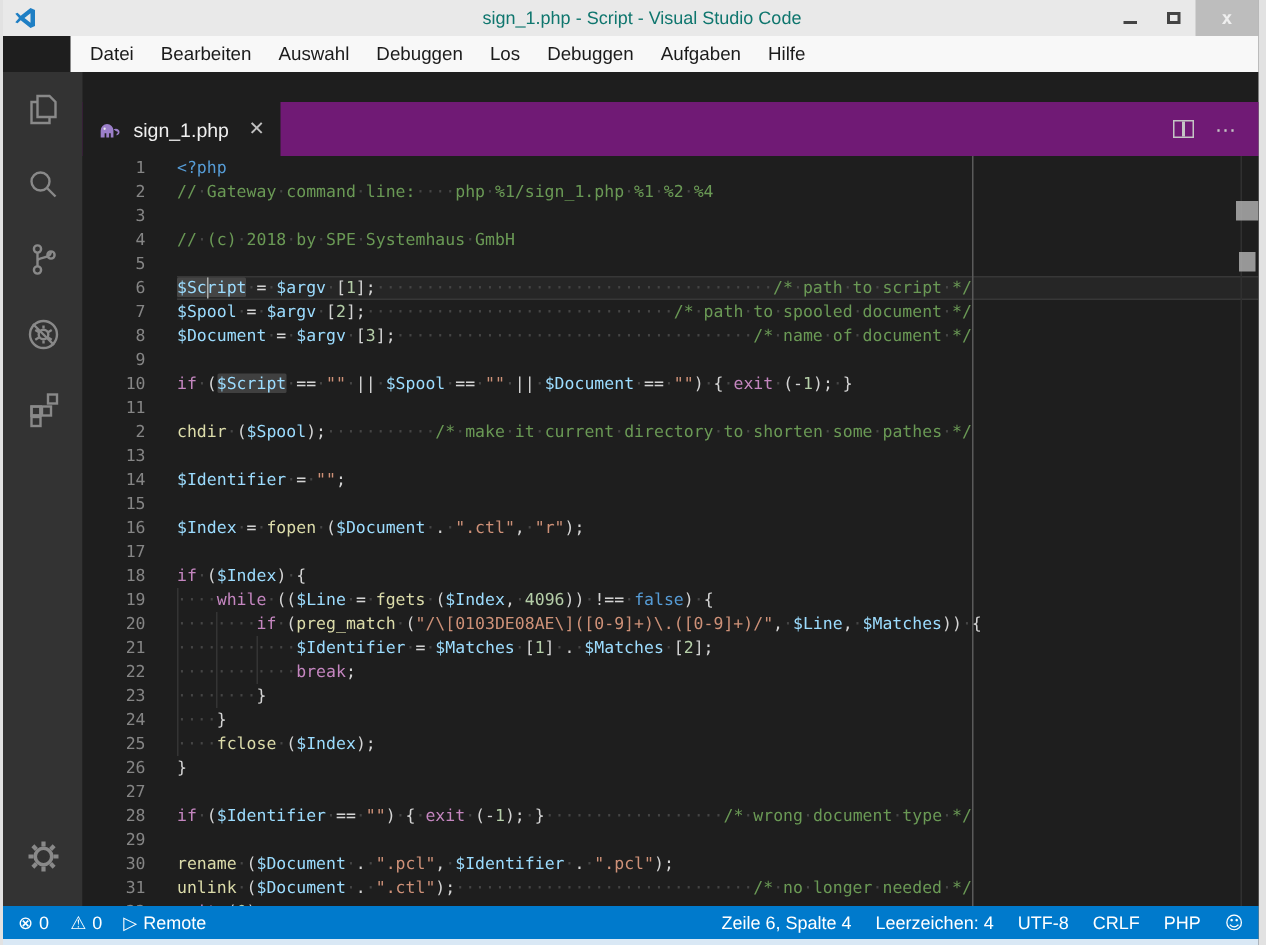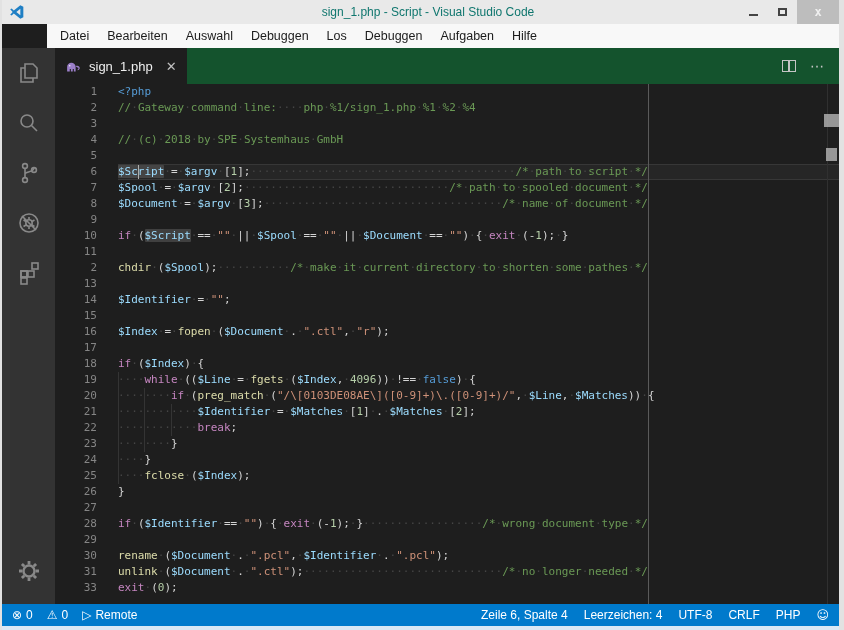--- a/index.html
+++ b/index.html
@@ -27,21 +27,21 @@
   .content { flex:1 1 auto; display:flex; min-height:0; }
   .activitybar { width:53px; background:#333333; display:flex; flex-direction:column; align-items:center; flex:0 0 auto; }
   .act-icon { width:53px; height:50px; display:flex; align-items:center; justify-content:center; }
   .act-icon svg { stroke:#898989; fill:none; stroke-width:1.6; }
   .act-spacer { flex:1; }
   .act-bottom { margin-bottom:8px; }
 
   .main { flex:1; display:flex; flex-direction:column; min-width:0; }
 
   
-  .tabbar { height:36px; background:#14532d; display:flex; flex:0 0 auto; }
+  .tabbar { height:36px; background:#701a75; display:flex; flex:0 0 auto;margin-top:20px; }
   .tab { background:#1e1e1e; display:flex; align-items:center; padding:0 10px; gap:7px; min-width:128px; }
   .tab-label { font-size:13px; color:#efefef; }
   .tab-close { color:#c0c0c0; font-size:13px; margin-left:6px; font-family:"DejaVu Sans", sans-serif; }
   .tab-actions { margin-left:auto; display:flex; align-items:center; gap:14px; padding-right:14px; }
   .split-icon { width:14px; height:12px; border:1.5px solid #c5c5c5; position:relative; }
   .split-icon::after { content:""; position:absolute; left:5px; top:0; bottom:0; width:1.5px; background:#c5c5c5; }
   .more-icon { color:#c5c5c5; font-size:14px; letter-spacing:1px; }
 
   
   .editor { flex:1; position:relative; overflow:hidden; background:#1e1e1e;

